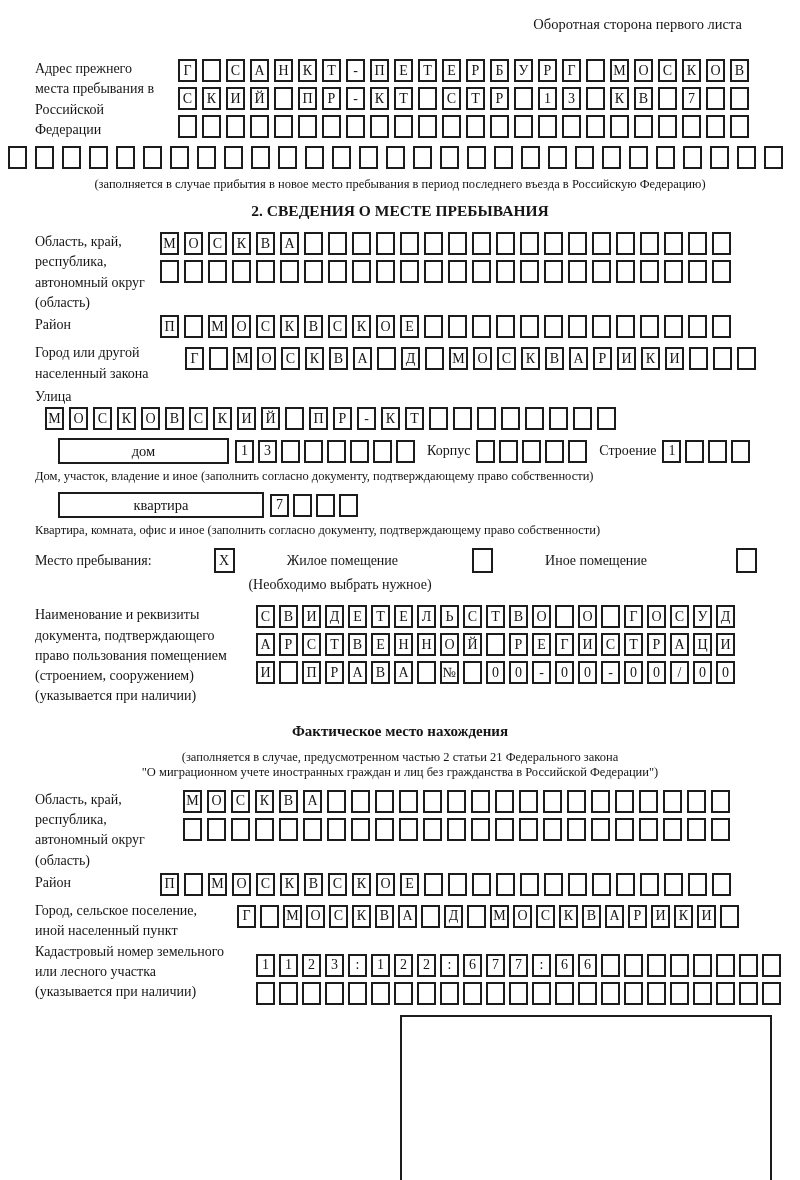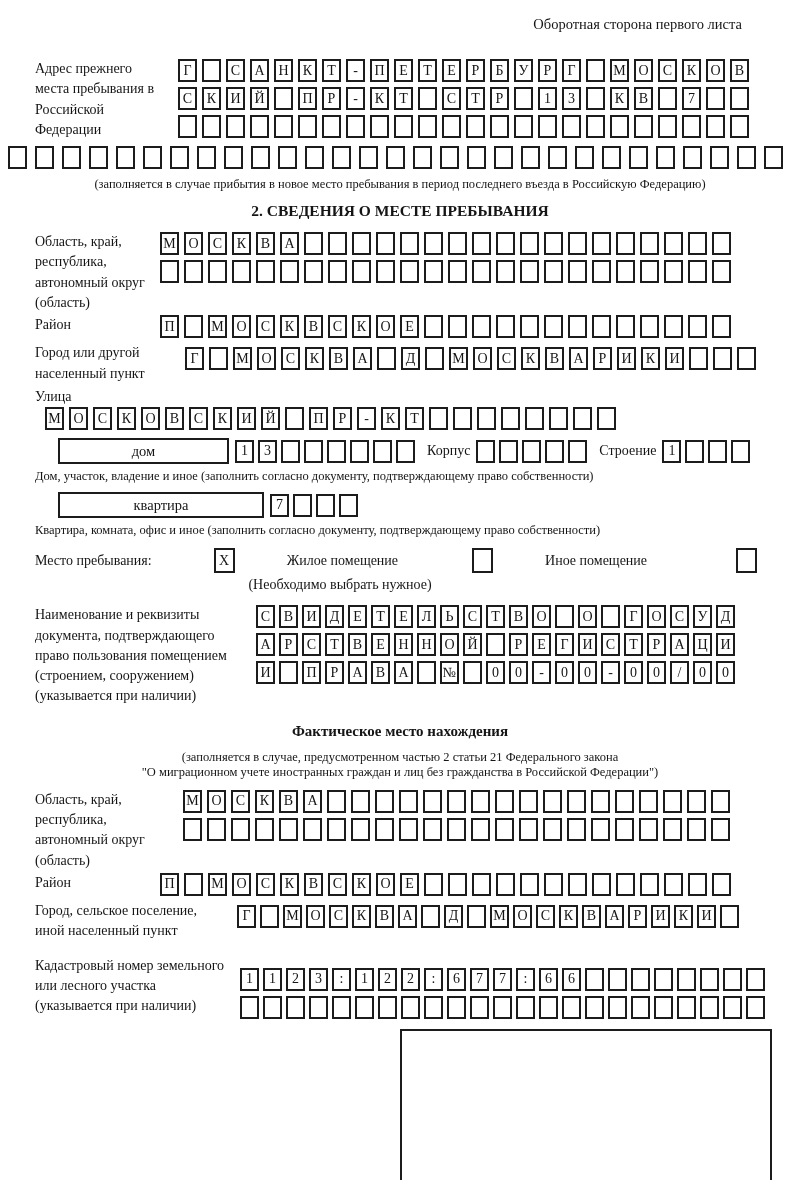--- a/index.html
+++ b/index.html
@@ -267,21 +267,21 @@
           <span class="cell"></span>
           <span class="cell"></span>
           <span class="cell"></span>
           <span class="cell"></span>
           <span class="cell"></span>
         </div>
     </div>
   </div>
 
   <div class="form-row" style="margin-top:5px;">
-    <div class="label w140">Город или другой населенный пункт</div>
+    <div class="label w140">Город или другой населенный закона</div>
     <div class="rows pt4">
       <div class="boxrow">
           <span class="cell">Г</span>
           <span class="cell"></span>
           <span class="cell">М</span>
           <span class="cell">О</span>
           <span class="cell">С</span>
           <span class="cell">К</span>
           <span class="cell">В</span>
           <span class="cell">А</span>
@@ -579,21 +579,21 @@
           <span class="cell">А</span>
           <span class="cell">Р</span>
           <span class="cell">И</span>
           <span class="cell">К</span>
           <span class="cell">И</span>
           <span class="cell"></span>
         </div>
     </div>
   </div>
 
-  <div class="form-row" style="margin-top:14px;">
+  <div class="form-row" style="margin-top:0;gap:16px;">
     <div class="label w195">Кадастровый номер земельного или лесного участка (указывается при наличии)</div>
     <div class="rows pt12">
       <div class="boxrow tight">
           <span class="cell">1</span>
           <span class="cell">1</span>
           <span class="cell">2</span>
           <span class="cell">3</span>
           <span class="cell">:</span>
           <span class="cell">1</span>
           <span class="cell">2</span>

